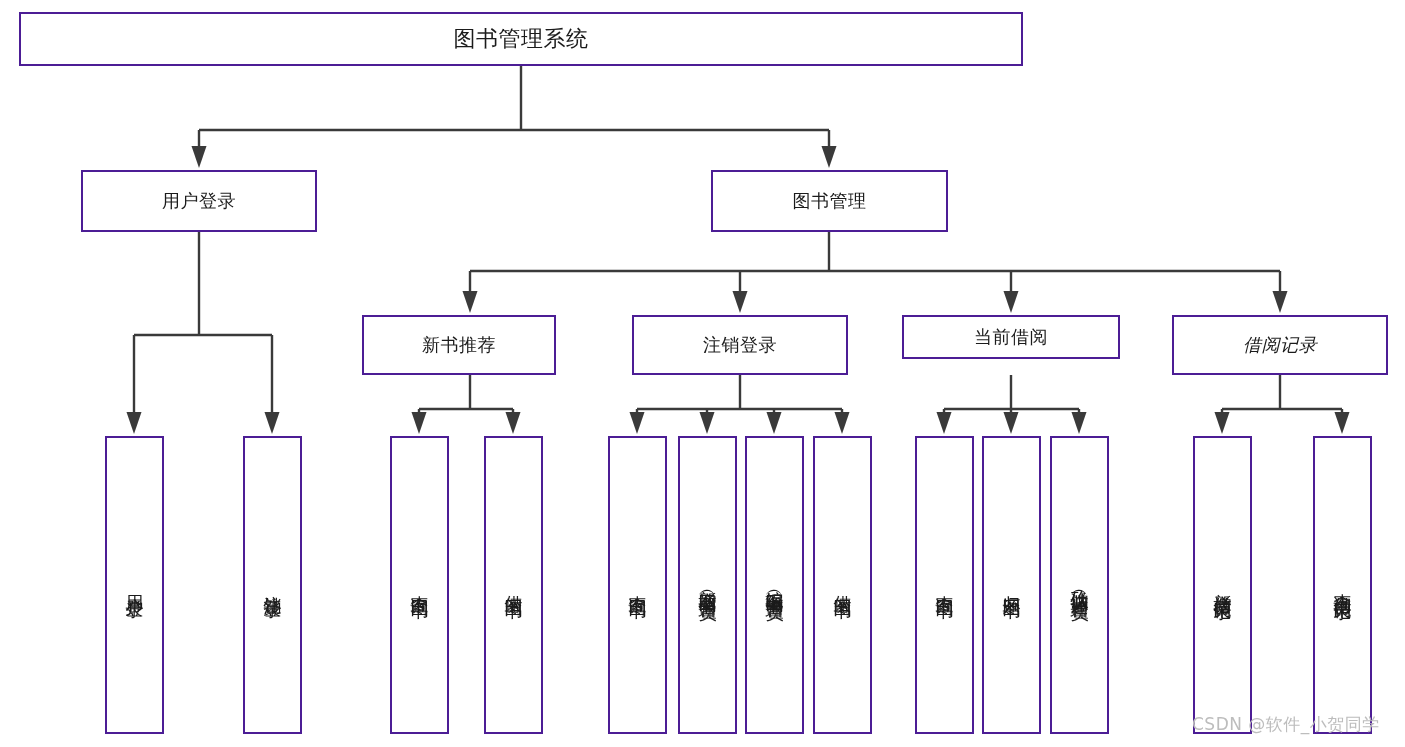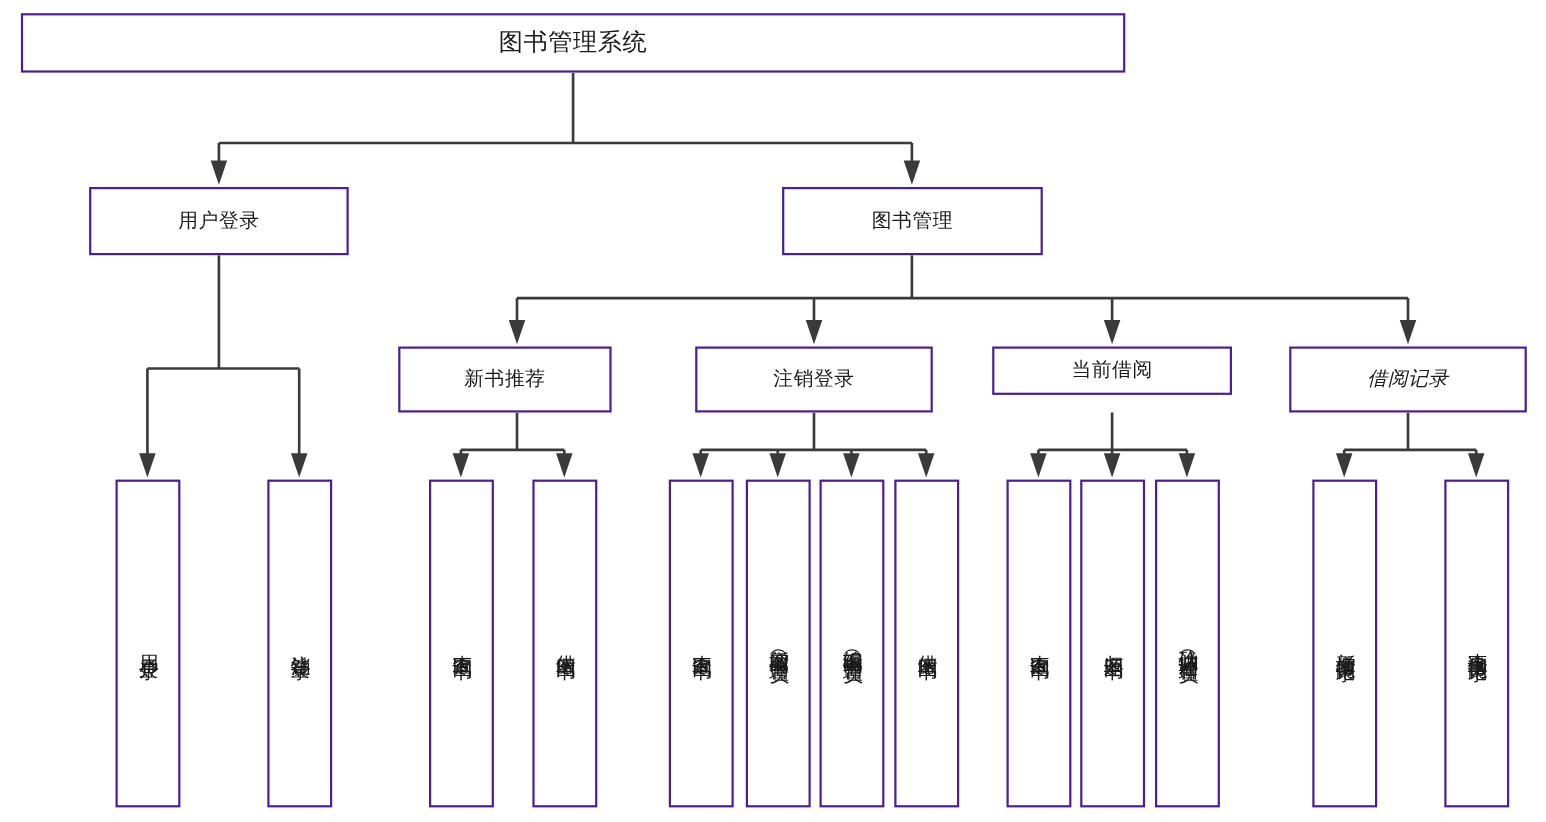--- a/index.html
+++ b/index.html
@@ -177,13 +177,14 @@
       <div class="node leaf vertical" style="left: 1050px; top: 436px; width: 59px; height: 298px;">
         <span class="node-label">确认归还（管理员）</span>
       </div>
       <div class="node leaf vertical" style="left: 1193px; top: 436px; width: 59px; height: 298px;">
         <span class="node-label">新增借阅记录</span>
       </div>
       <div class="node leaf vertical" style="left: 1313px; top: 436px; width: 59px; height: 298px;">
         <span class="node-label">查询借阅记录</span>
       </div>
     </div>
+  <div class="watermark" style="left:1192px; top:713px;">CSDN @软件_小贺同学</div>
 </div>
 
 </body></html>

